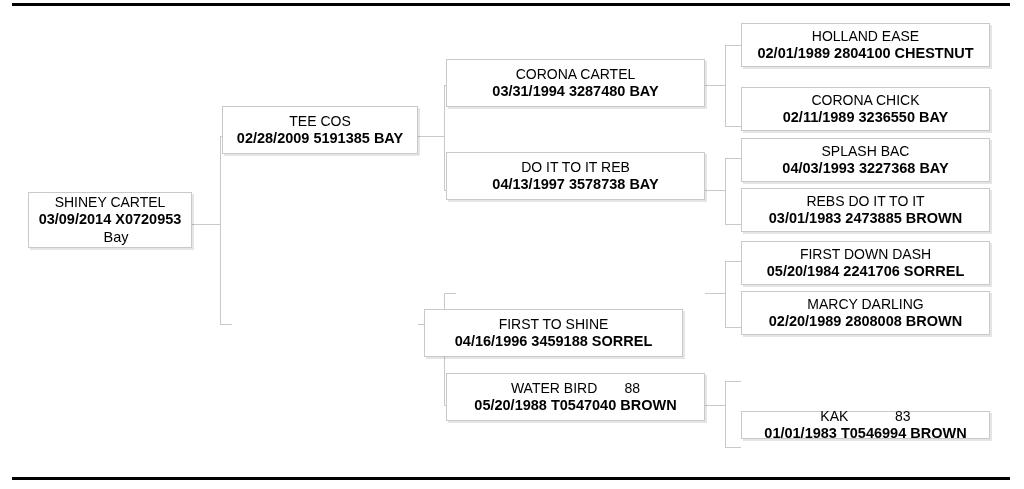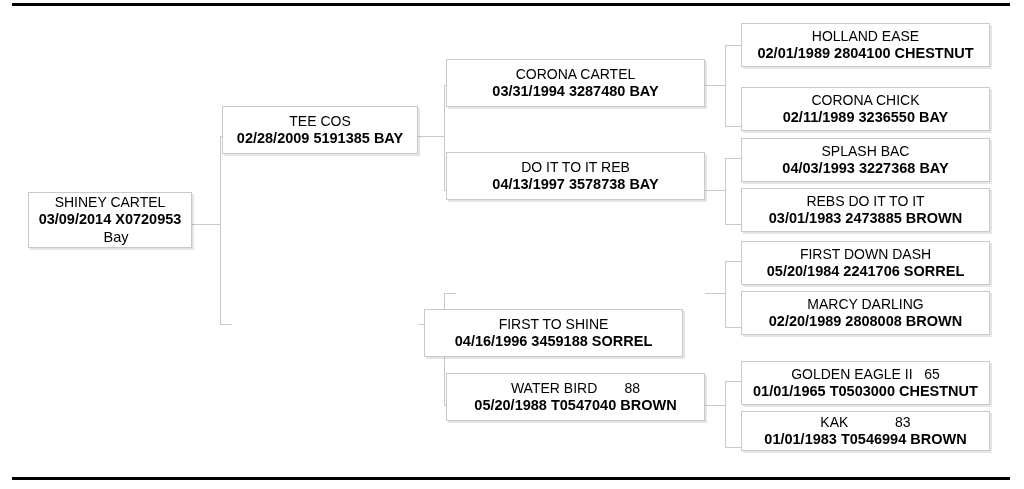--- a/index.html
+++ b/index.html
@@ -165,23 +165,19 @@
   <div class="ped-box gen3" style="left:741px; top:241px; width:249px; height:44px;">
     <span class="ln ln1">FIRST DOWN DASH</span>
     <span class="ln ln2">05/20/1984 2241706 SORREL</span>
   </div>
 
   <div class="ped-box gen3" style="left:741px; top:291px; width:249px; height:44px;">
     <span class="ln ln1">MARCY DARLING</span>
     <span class="ln ln2">02/20/1989 2808008 BROWN</span>
   </div>
 
-  <div class="ped-box gen3" style="left:741px; top:361px; width:249px; height:44px;">
-    <span class="ln ln1">GOLDEN EAGLE II   65</span>
-    <span class="ln ln2">01/01/1965 T0503000 CHESTNUT</span>
-  </div>
 
-  <div class="ped-box gen3" style="left:741px; top:411px; width:249px; height:40px;">
+  <div class="ped-box gen3" style="left:741px; top:411px; width:249px; height:28px;">
     <span class="ln ln1">KAK            83</span>
     <span class="ln ln2">01/01/1983 T0546994 BROWN</span>
   </div>
 
 </div>
 
 </body></html>

